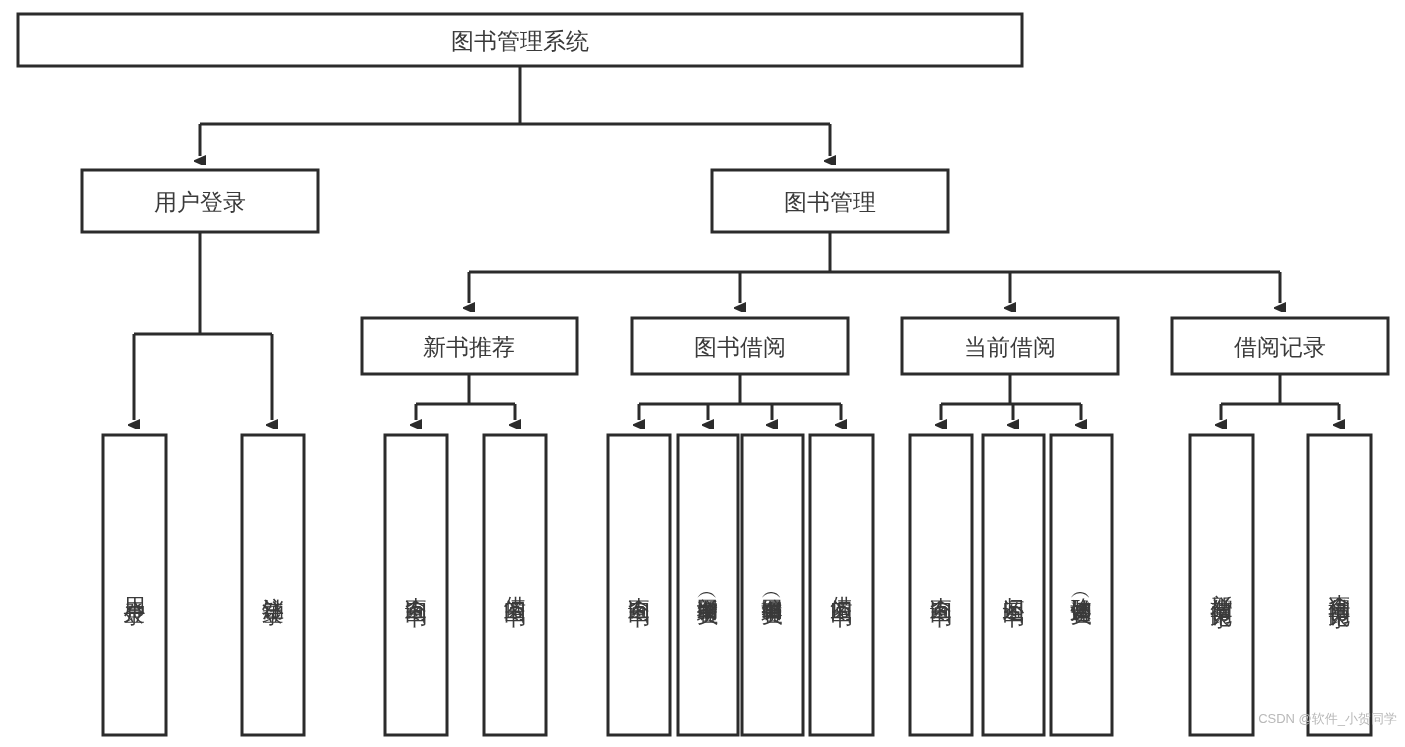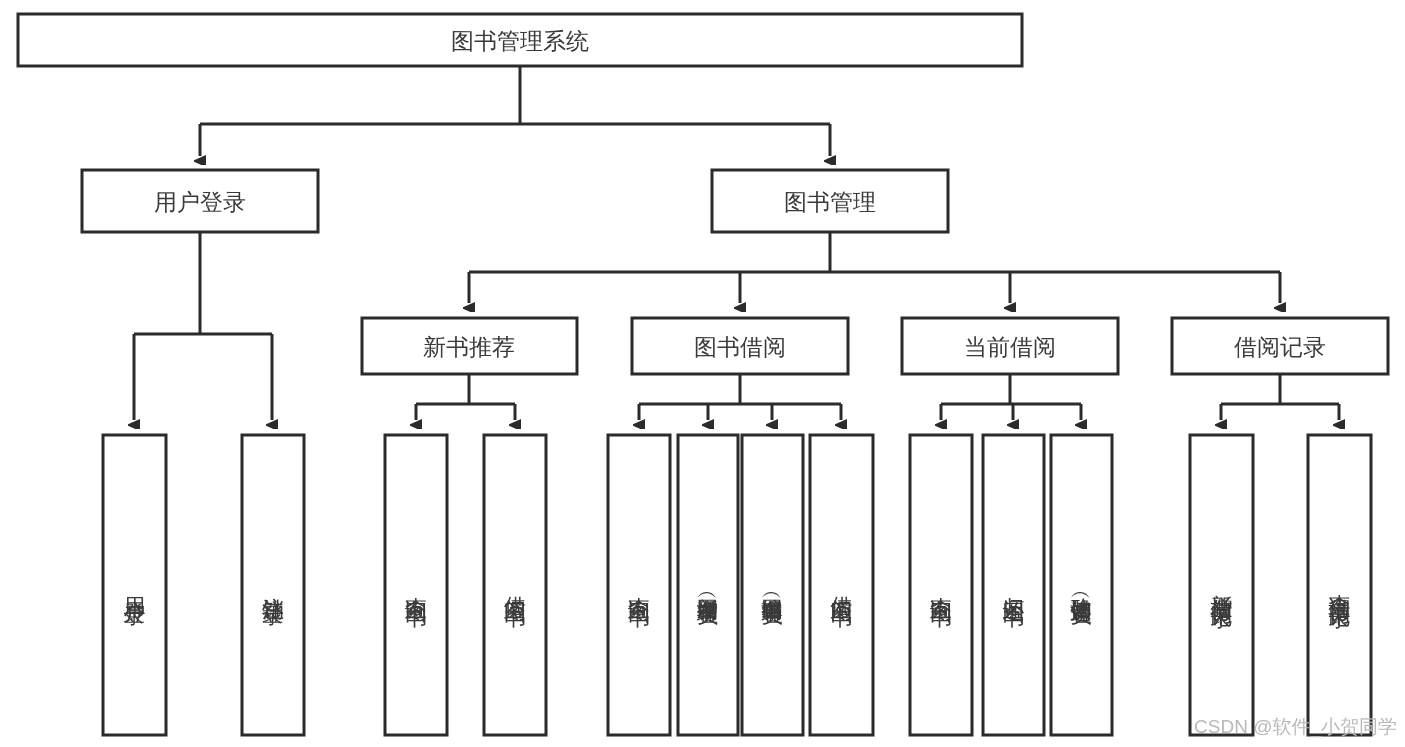--- a/index.html
+++ b/index.html
@@ -29,23 +29,23 @@
     display:flex;
     align-items:center;
     justify-content:center;
     white-space:nowrap;
     user-select:none;
     pointer-events:none;
   }
   .leaf-label.tight{font-size:21px;letter-spacing:1px;}
   #watermark{
     position:absolute;
-    right:8px;bottom:7px;
+    right:8px;bottom:19px;
     font-family:"Liberation Sans","DejaVu Sans",sans-serif;
-    font-size:19px;
+    font-size:13px;
     color:#b9b9b9;
     white-space:nowrap;
     user-select:none;
   }
 </style>
 </head>
 <body>
 
 <div id="diagram-root">
 

